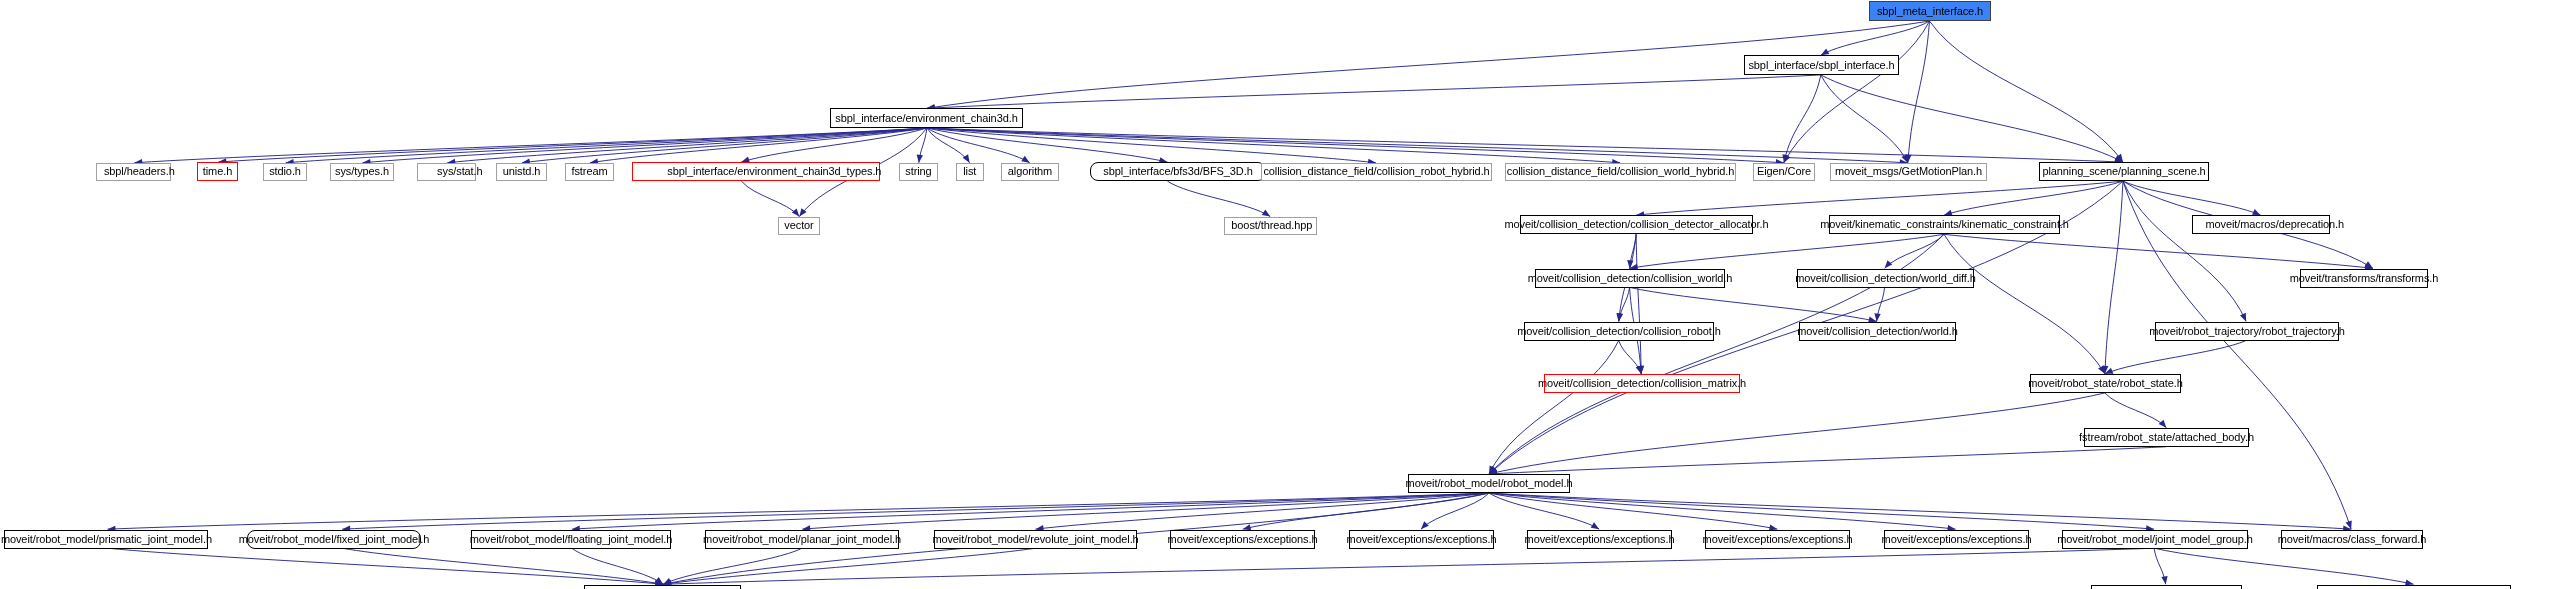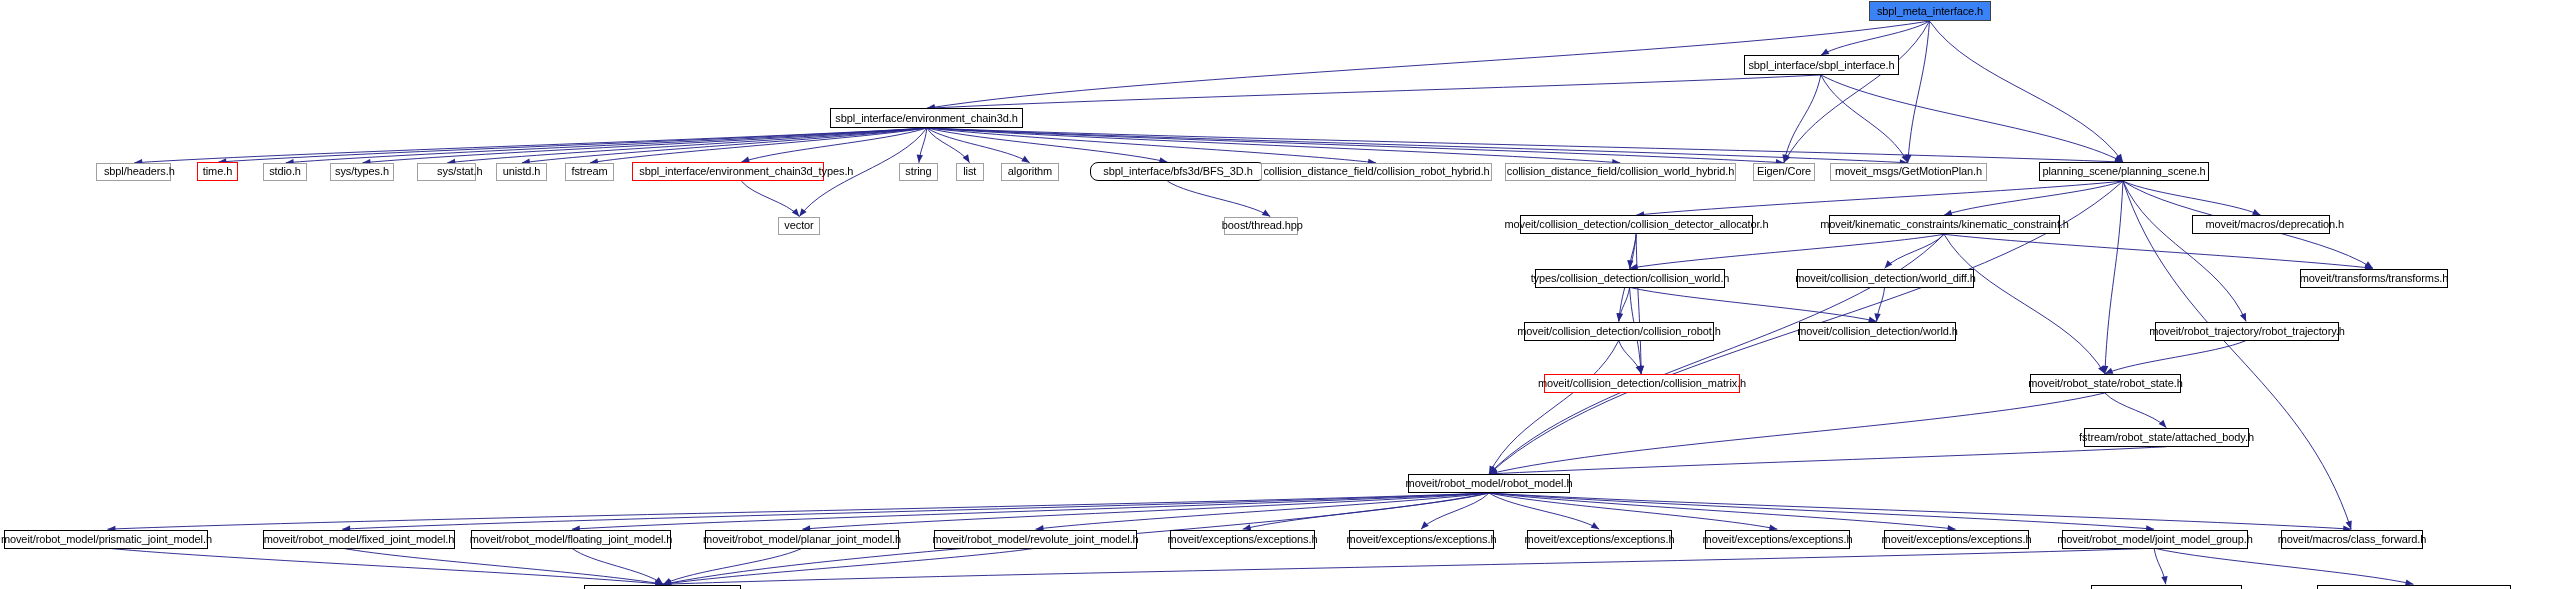--- a/index.html
+++ b/index.html
@@ -190,47 +190,47 @@
       <div class="node root" style="left: 1869px; top: 1.4px; width: 122px; height: 20px;">sbpl_meta_interface.h</div>
       <div class="node thick" style="left: 1744px; top: 55px; width: 155px; height: 20px;">sbpl_interface/sbpl_interface.h</div>
       <div class="node thick" style="left: 830px; top: 108px; width: 193px; height: 20px;">sbpl_interface/environment_chain3d.h</div>
       <div class="node" style="left: 96px; top: 163px; width: 75px; height: 17.7px; padding-left: 16px;">sbpl/headers.h</div>
       <div class="node red" style="left: 197px; top: 162px; width: 41px; height: 19px;">time.h</div>
       <div class="node" style="left: 263px; top: 163px; width: 44px; height: 17.7px;">stdio.h</div>
       <div class="node" style="left: 330px; top: 163px; width: 64px; height: 17.7px;">sys/types.h</div>
       <div class="node" style="left: 417px; top: 163px; width: 59px; height: 17.7px; padding-left: 31px;">sys/stat.h</div>
       <div class="node" style="left: 496px; top: 163px; width: 51px; height: 17.7px;">unistd.h</div>
       <div class="node" style="left: 565px; top: 163px; width: 49px; height: 17.7px;">fstream</div>
-      <div class="node red" style="left: 632px; top: 162px; width: 192px; height: 19px; padding-left: 41px;">sbpl_interface/environment_chain3d_types.h</div>
+      <div class="node red" style="left: 632px; top: 162px; width: 248px; height: 19px; padding-left: 41px;">sbpl_interface/environment_chain3d_types.h</div>
       <div class="node" style="left: 899px; top: 163px; width: 39px; height: 17.7px;">string</div>
       <div class="node" style="left: 956px; top: 163px; width: 27.6px; height: 17.7px;">list</div>
       <div class="node" style="left: 1001px; top: 163px; width: 58px; height: 17.7px;">algorithm</div>
       <div class="node thick" style="left: 1090px; top: 162px; width: 176px; height: 19px; border-radius: 8px;">sbpl_interface/bfs3d/BFS_3D.h</div>
       <div class="node" style="left: 1261px; top: 163px; width: 231px; height: 17.7px;">collision_distance_field/collision_robot_hybrid.h</div>
       <div class="node" style="left: 1505px; top: 163px; width: 231px; height: 17.7px;">collision_distance_field/collision_world_hybrid.h</div>
       <div class="node" style="left: 1753px; top: 163px; width: 62px; height: 17.7px;">Eigen/Core</div>
       <div class="node" style="left: 1830px; top: 163px; width: 157px; height: 17.7px;">moveit_msgs/GetMotionPlan.h</div>
       <div class="node thick" style="left: 2039px; top: 162px; width: 170px; height: 19px;">planning_scene/planning_scene.h</div>
       <div class="node" style="left: 778px; top: 217px; width: 42px; height: 17.7px;">vector</div>
-      <div class="node" style="left: 1224px; top: 217px; width: 74px; height: 17.7px; padding-left: 7px;">boost/thread.hpp</div>
+      <div class="node" style="left: 1224px; top: 217px; width: 93px; height: 17.7px; padding-left: 7px;">boost/thread.hpp</div>
       <div class="node thick" style="left: 1520px; top: 215px; width: 233px; height: 19px;">moveit/collision_detection/collision_detector_allocator.h</div>
       <div class="node thick" style="left: 1829px; top: 215px; width: 231px; height: 19px;">moveit/kinematic_constraints/kinematic_constraint.h</div>
       <div class="node thick" style="left: 2192px; top: 215px; width: 138px; height: 19px; padding-left: 32px;">moveit/macros/deprecation.h</div>
-      <div class="node thick" style="left: 1535px; top: 269px; width: 190px; height: 19px;">types/collision_detection/collision_world.h</div>
+      <div class="node thick" style="left: 1535px; top: 269px; width: 190px; height: 19px;">moveit/collision_detection/collision_world.h</div>
       <div class="node thick" style="left: 1797px; top: 269px; width: 177px; height: 19px;">moveit/collision_detection/world_diff.h</div>
-      <div class="node thick" style="left: 2300px; top: 269px; width: 148px; height: 19px;">moveit/transforms/transforms.h</div>
+      <div class="node thick" style="left: 2300px; top: 269px; width: 128px; height: 19px;">moveit/transforms/transforms.h</div>
       <div class="node thick" style="left: 1524px; top: 322px; width: 190px; height: 19px;">moveit/collision_detection/collision_robot.h</div>
       <div class="node thick" style="left: 1799px; top: 322px; width: 157px; height: 19px;">moveit/collision_detection/world.h</div>
       <div class="node thick" style="left: 2155px; top: 322px; width: 184px; height: 19px;">moveit/robot_trajectory/robot_trajectory.h</div>
       <div class="node red" style="left: 1544px; top: 374px; width: 196px; height: 19px;">moveit/collision_detection/collision_matrix.h</div>
       <div class="node thick" style="left: 2030px; top: 374px; width: 151px; height: 19px;">moveit/robot_state/robot_state.h</div>
       <div class="node thick" style="left: 2084px; top: 428px; width: 165px; height: 19px;">fstream/robot_state/attached_body.h</div>
       <div class="node thick" style="left: 1408px; top: 474px; width: 162px; height: 19px;">moveit/robot_model/robot_model.h</div>
       <div class="node thick" style="left: 4.4px; top: 530px; width: 204px; height: 19px;">moveit/robot_model/prismatic_joint_model.h</div>
-      <div class="node thick" style="left: 263px; top: 530px; width: 192px; height: 19px;">moveit/robot_model/fixed_joint_model.h</div>
+      <div class="node thick" style="left: 247px; top: 530px; width: 174px; height: 19px; border-radius: 8px;">moveit/robot_model/fixed_joint_model.h</div>
       <div class="node thick" style="left: 471px; top: 530px; width: 200px; height: 19px;">moveit/robot_model/floating_joint_model.h</div>
       <div class="node thick" style="left: 705px; top: 530px; width: 194px; height: 19px;">moveit/robot_model/planar_joint_model.h</div>
       <div class="node thick" style="left: 934px; top: 530px; width: 203px; height: 19px;">moveit/robot_model/revolute_joint_model.h</div>
       <div class="node thick" style="left: 1170px; top: 530px; width: 145px; height: 19px;">moveit/exceptions/exceptions.h</div>
       <div class="node thick" style="left: 1349px; top: 530px; width: 145px; height: 19px;">moveit/exceptions/exceptions.h</div>
       <div class="node thick" style="left: 1527px; top: 530px; width: 145px; height: 19px;">moveit/exceptions/exceptions.h</div>
       <div class="node thick" style="left: 1705px; top: 530px; width: 145px; height: 19px;">moveit/exceptions/exceptions.h</div>
       <div class="node thick" style="left: 1884px; top: 530px; width: 145px; height: 19px;">moveit/exceptions/exceptions.h</div>
       <div class="node thick" style="left: 2062px; top: 530px; width: 186px; height: 19px;">moveit/robot_model/joint_model_group.h</div>
       <div class="node thick" style="left: 2281px; top: 530px; width: 142px; height: 19px;">moveit/macros/class_forward.h</div>

